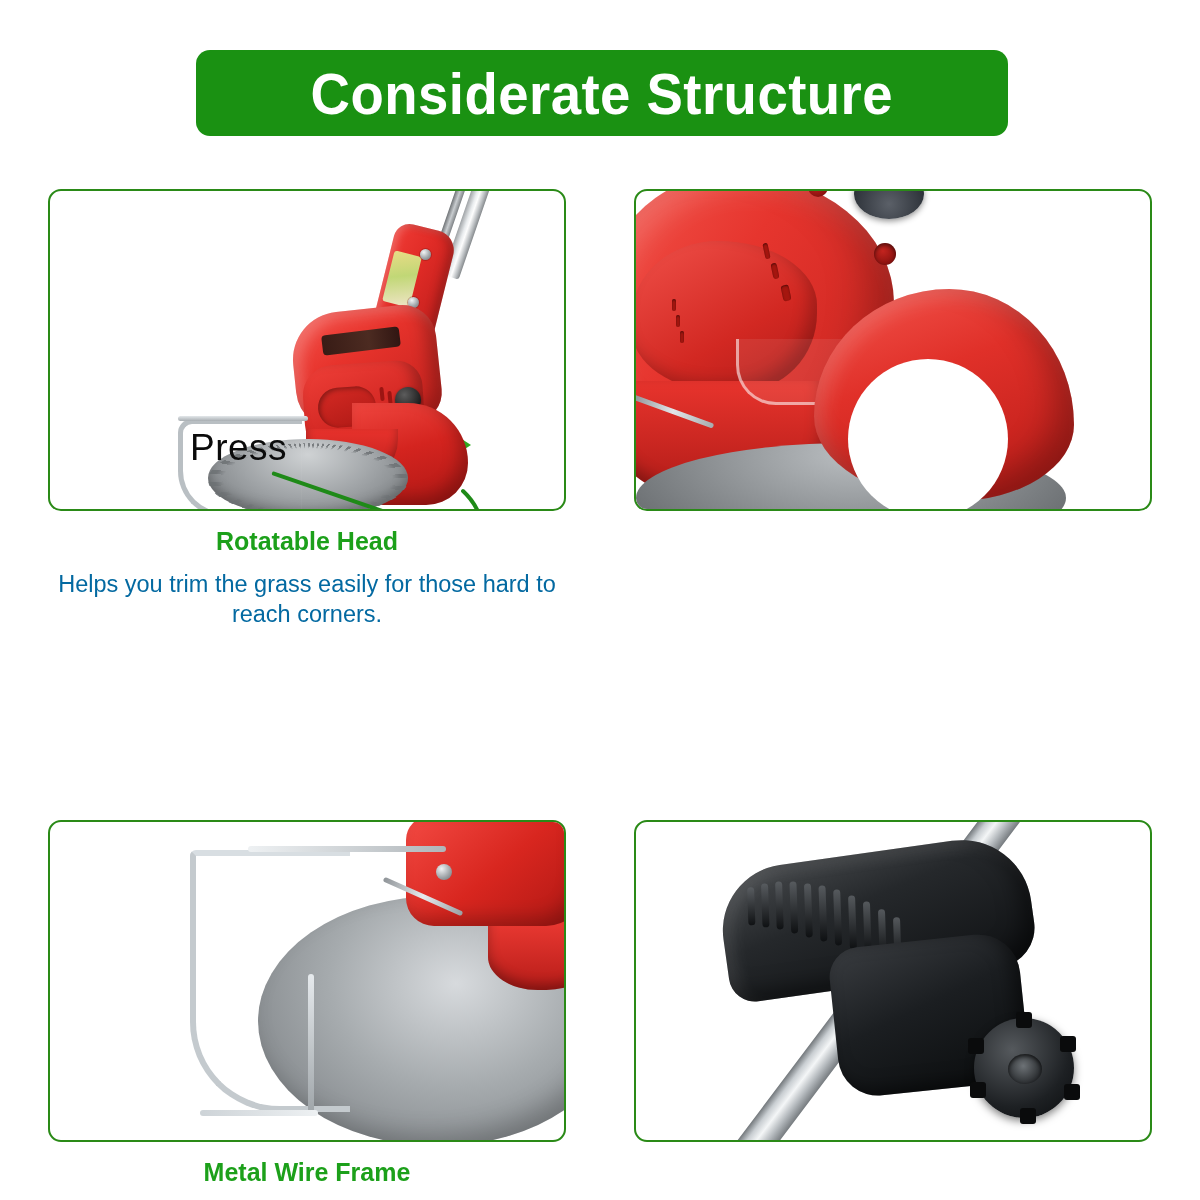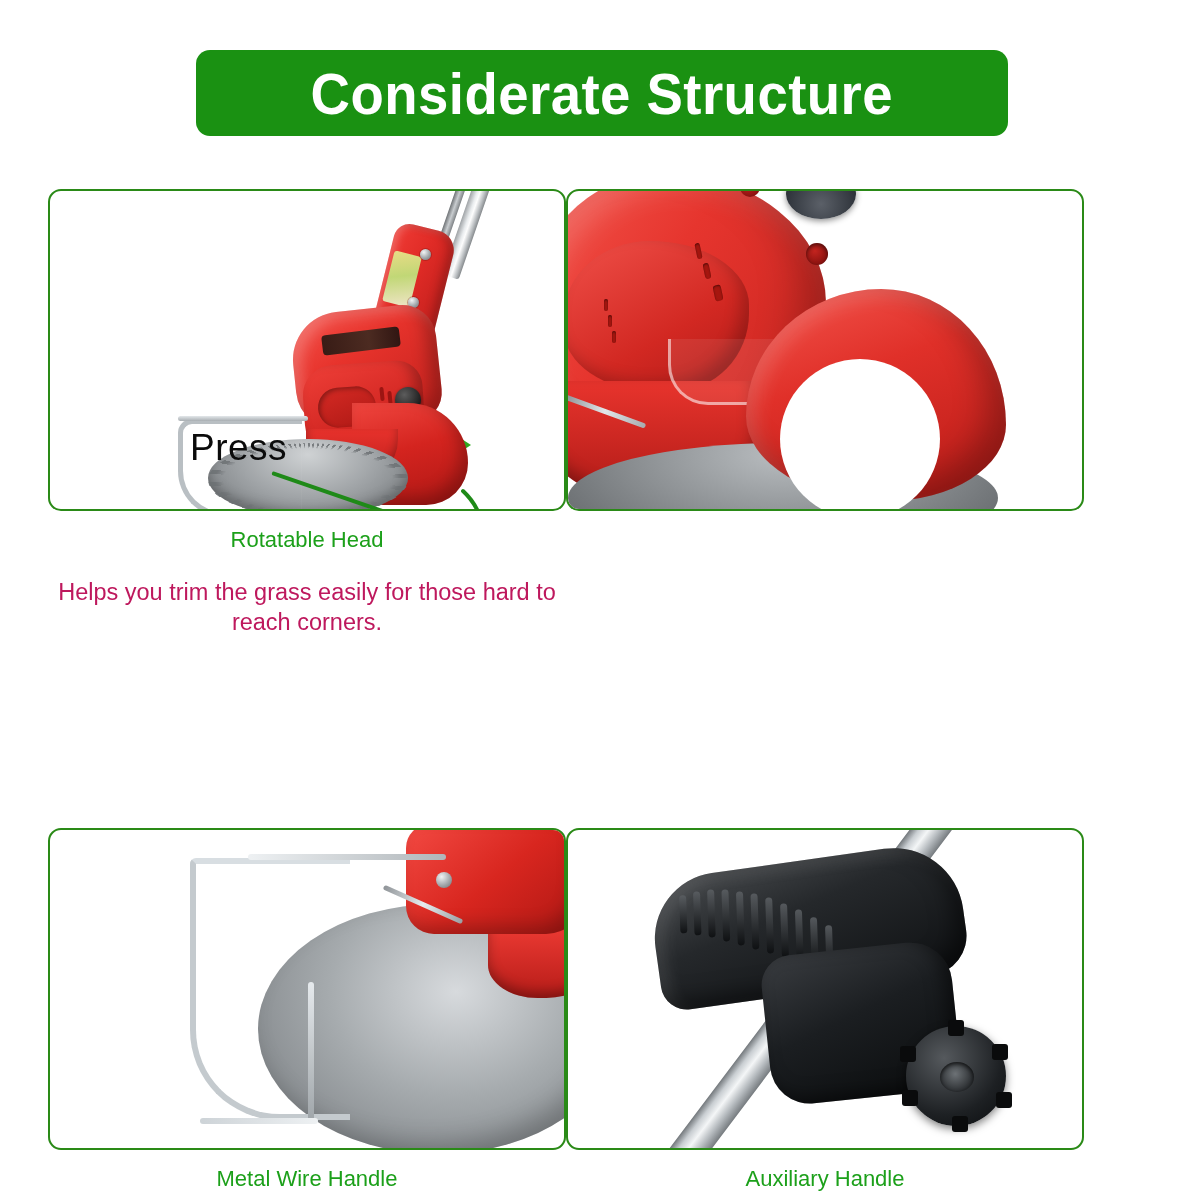--- a/index.html
+++ b/index.html
@@ -29,45 +29,45 @@
     transform: scaleX(0.94);
     white-space: nowrap;
   }
 
   
   .grid {
     position: absolute;
     left: 48px; top: 189px;
     width: 1104px;
   }
-  .row { display: flex; }
+  .row { display: flex; gap: 68px; }
   .row.second { margin-top: 191px; }
   .card { width: 518px; }
 
   .photo {
     position: relative;
     width: 518px; height: 322px;
     border: 2px solid #2a8a17;
     border-radius: 13px;
     background: #ffffff;
     overflow: hidden;
   }
 
   .card-title {
     margin-top: 17px;
     text-align: center;
     color: #1ca01a;
-    font-size: 22px;
-    font-weight: normal;
+    font-size: 25px;
+    font-weight: bold;
     line-height: 1.05;
   }
   .card-desc {
-    margin-top: 26px;
+    margin-top: 15px;
     text-align: center;
-    color: #be185d;
+    color: #0369a1;
     font-size: 23.5px;
     line-height: 1.28;
     padding: 0 6px;
   }
 
   
   .p1-shaft {
     position: absolute; left: 392px; top: -44px;
     width: 17px; height: 130px;
     background: linear-gradient(90deg,#9fa3a6,#e9ecee 35%,#fdfdfd 52%,#b9bdc0 80%,#85898c);
@@ -505,21 +505,21 @@
           <div class="p3-housing"></div>
           <div class="p3-screw"></div>
           <div class="p3-rod"></div>
 
           <div class="p3-wire"></div>
           <div class="p3-wire-top"></div>
           <div class="p3-wire-down"></div>
           <div class="p3-wire-bottom"></div>
         </div>
 
-        <div class="card-title">Metal Wire Handle</div>
+        <div class="card-title">Metal Wire Frame</div>
 
       </div>
 
       <div class="card">
         <div class="photo">
 
           <div class="p4-shaft"></div>
           <div class="p4-handle"></div>
           <div class="p4-grip-ribs">
             <div class="p4-rib" style="left:4px;  top:6px;  height:38px; transform:rotate(6deg);"></div>
@@ -539,19 +539,18 @@
             <div class="p4-knob-notch" style="left:42px;  top:-6px;"></div>
             <div class="p4-knob-notch" style="left:86px;  top:18px;"></div>
             <div class="p4-knob-notch" style="left:90px;  top:66px;"></div>
             <div class="p4-knob-notch" style="left:46px;  top:90px;"></div>
             <div class="p4-knob-notch" style="left:-4px;  top:64px;"></div>
             <div class="p4-knob-notch" style="left:-6px;  top:20px;"></div>
           </div>
           <div class="p4-knob-hole"></div>
         </div>
 
-        <div class="card-title">Auxiliary Handle</div>
 
       </div>
     </div>
 
   </div>
 </div>
 
 </body></html>

